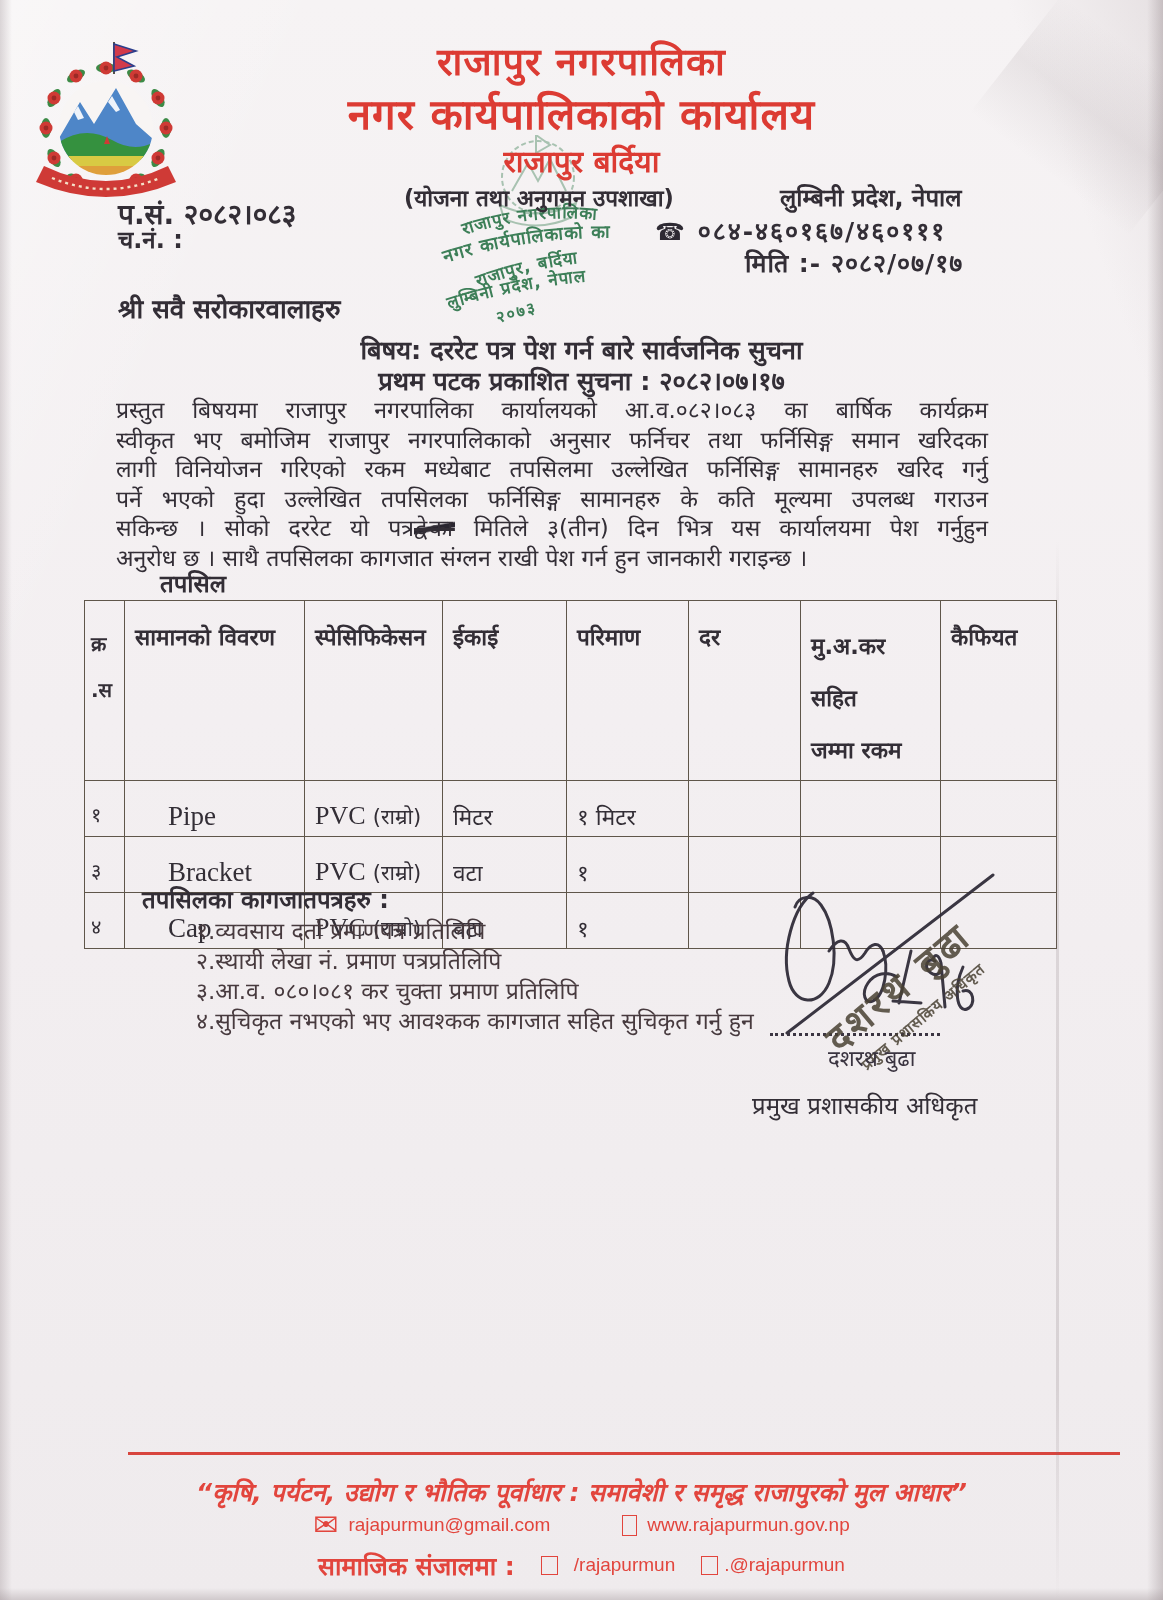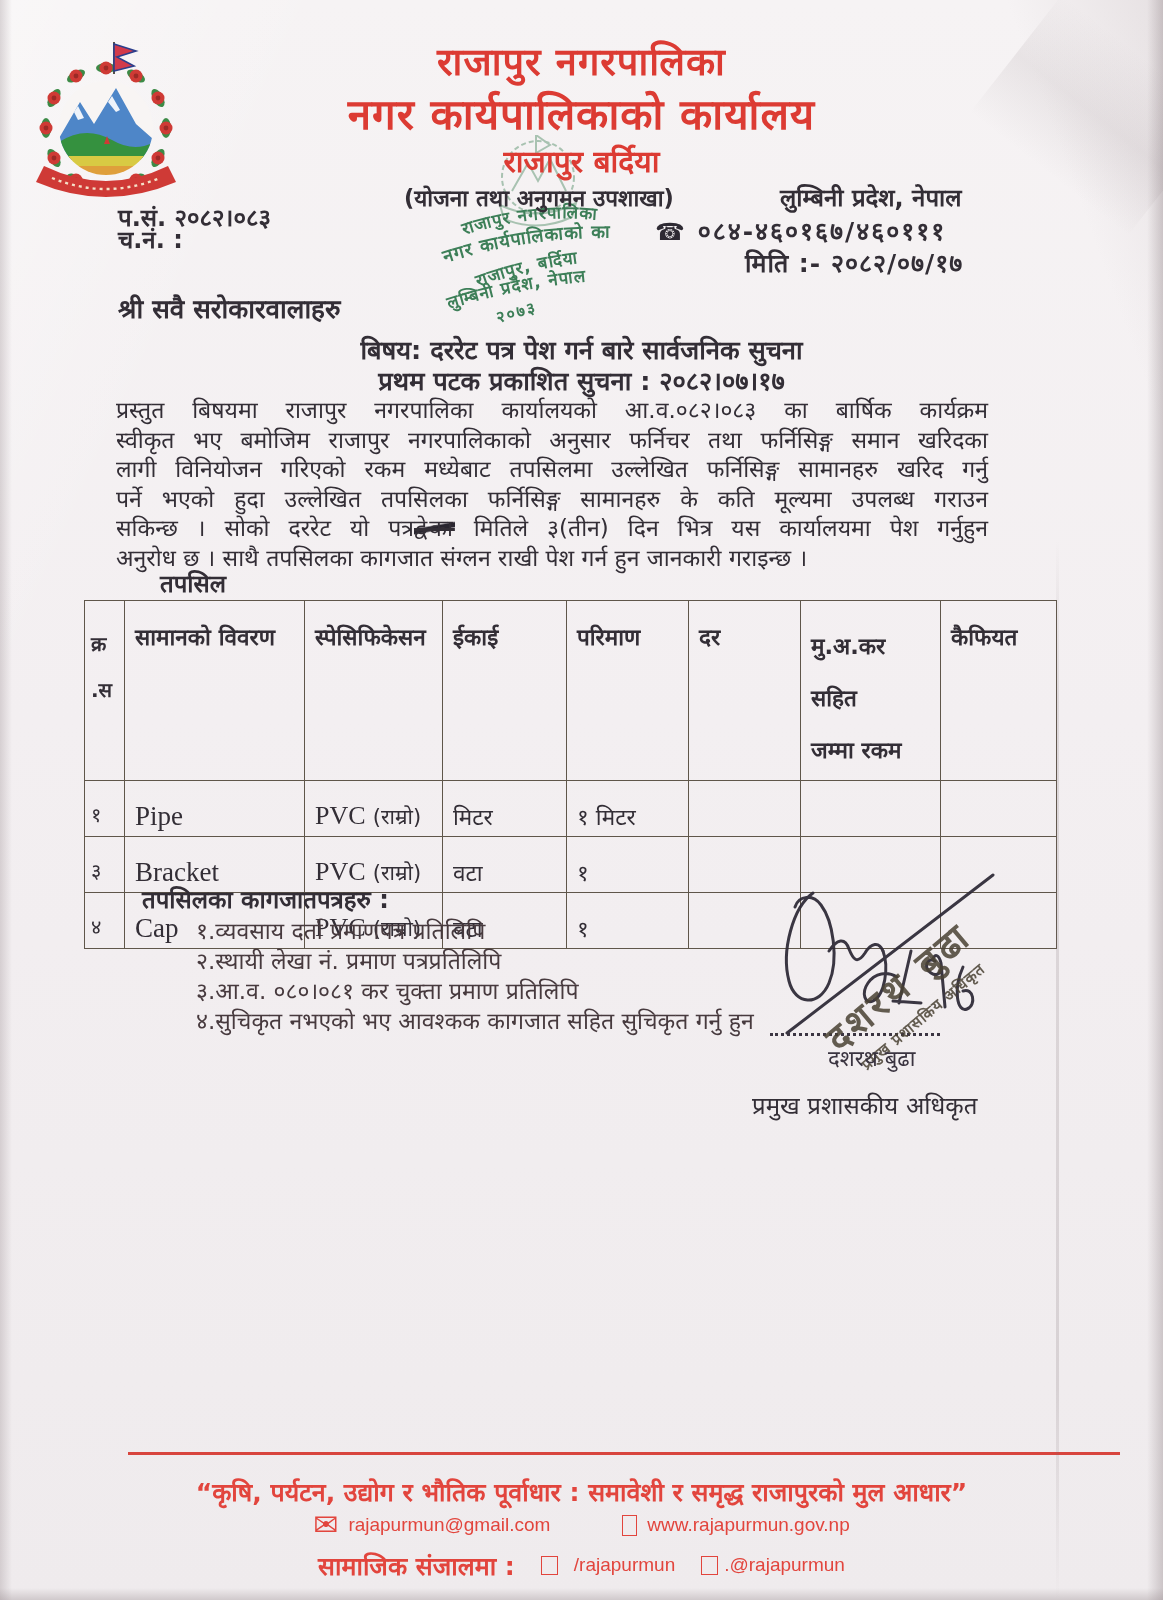--- a/index.html
+++ b/index.html
@@ -9,41 +9,41 @@
     position:relative; width:1163px; height:1600px; overflow:hidden;
     background:
       linear-gradient(115deg, rgba(255,255,255,.35) 0%, rgba(255,255,255,0) 18%),
       linear-gradient(250deg, rgba(190,178,182,.28) 0%, rgba(190,178,182,0) 9%),
       linear-gradient(180deg, #f6f3f4 0%, #f3eff1 45%, #efebed 100%);
     font-family:"DejaVu Sans", sans-serif;
     color:#332e36;
   }
   .abs { position:absolute; }
   .red { color:#dc3b33; }
-  .fred { color:#e2453d; }
+  .fred { color:#e2453d;font-style:italic; }
   .bold { font-weight:600; }
   .center { width:100%; text-align:center; }
 
   
   .edge-left  { left:0; top:0; width:12px; height:1600px;
     background:linear-gradient(90deg, rgba(160,148,152,.35), rgba(160,148,152,0)); }
   .edge-right { right:0; top:0; width:16px; height:1600px;
     background:linear-gradient(270deg, rgba(150,138,142,.4), rgba(150,138,142,0)); }
   .edge-bottom{ left:0; bottom:0; width:1163px; height:12px;
     background:linear-gradient(0deg, rgba(150,138,142,.35), rgba(150,138,142,0)); }
   .crease-v { left:1056px; top:540px; width:3px; height:1060px;
     background:linear-gradient(180deg, rgba(120,105,110,0), rgba(120,105,110,.18) 15%, rgba(120,105,110,.2) 80%, rgba(120,105,110,0)); }
   .crease-d { left:995px; top:40px; width:200px; height:150px; transform:rotate(38deg);
     background:linear-gradient(180deg, rgba(130,115,120,0), rgba(130,115,120,.12), rgba(130,115,120,0)); }
 
   
   .h-muni   { top:34px;  font-size:38px; letter-spacing:1px; }
   .h-office { top:84px;  font-size:42px; letter-spacing:1px; }
   .h-place  { top:140px; font-size:30px; }
-  .refno    { left:118px; top:200px; font-size:24px; }
+  .refno    { left:118px; top:194px; font-size:28px; }
   .chno     { left:118px; top:222px; font-size:24px; }
   .subsec   { left:404px; top:182px; font-size:22.5px; }
   .province { left:780px; top:180px; font-size:24px; }
   .phoneln  { left:655px; top:213px; font-size:25px; letter-spacing:2px; }
   .dateln   { left:745px; top:245px; font-size:25px; letter-spacing:1px; }
   .addressee{ left:118px; top:270px; font-size:26px;margin-top:20px; }
 
   
   .subj1 { top:332px; font-size:25.5px; }
   .subj2 { top:363px; font-size:25.5px; }
@@ -55,21 +55,21 @@
     letter-spacing:2px; }
   .tbl-label { left:160px; top:566px; font-size:24px; }
 
   
   table.tbl { position:absolute; left:84px; top:600px; width:972px; border-collapse:collapse;
     table-layout:fixed; font-size:22.5px; color:#332e36; }
   table.tbl td { border:1.6px solid #5f564a; padding:20px 10px 4px 10px; vertical-align:top; overflow:hidden; }
   table.tbl .hd { font-weight:600; }
   .two-line { white-space:pre-line; line-height:2.3; }
   .sn-cell { padding-left:6px !important; font-size:20px; }
-  .item-en { font-family:"Liberation Serif","DejaVu Serif",serif; font-size:27px; }
+  .item-en { font-family:"Liberation Serif","DejaVu Serif",serif; font-size:27px;margin-left:33px; }
   .spec-en { font-family:"Liberation Serif","DejaVu Serif",serif; font-size:26px; }
   .spec-np { font-size:21px; }
   .drow td { vertical-align:middle; }
 
   
   .doc-head { left:142px; top:882px; font-size:24px; }
   .doc-item { left:196px; font-size:23px; font-weight:500; color:#473a3e; }
 
   
   .sig-svg { left:735px; top:855px; }

